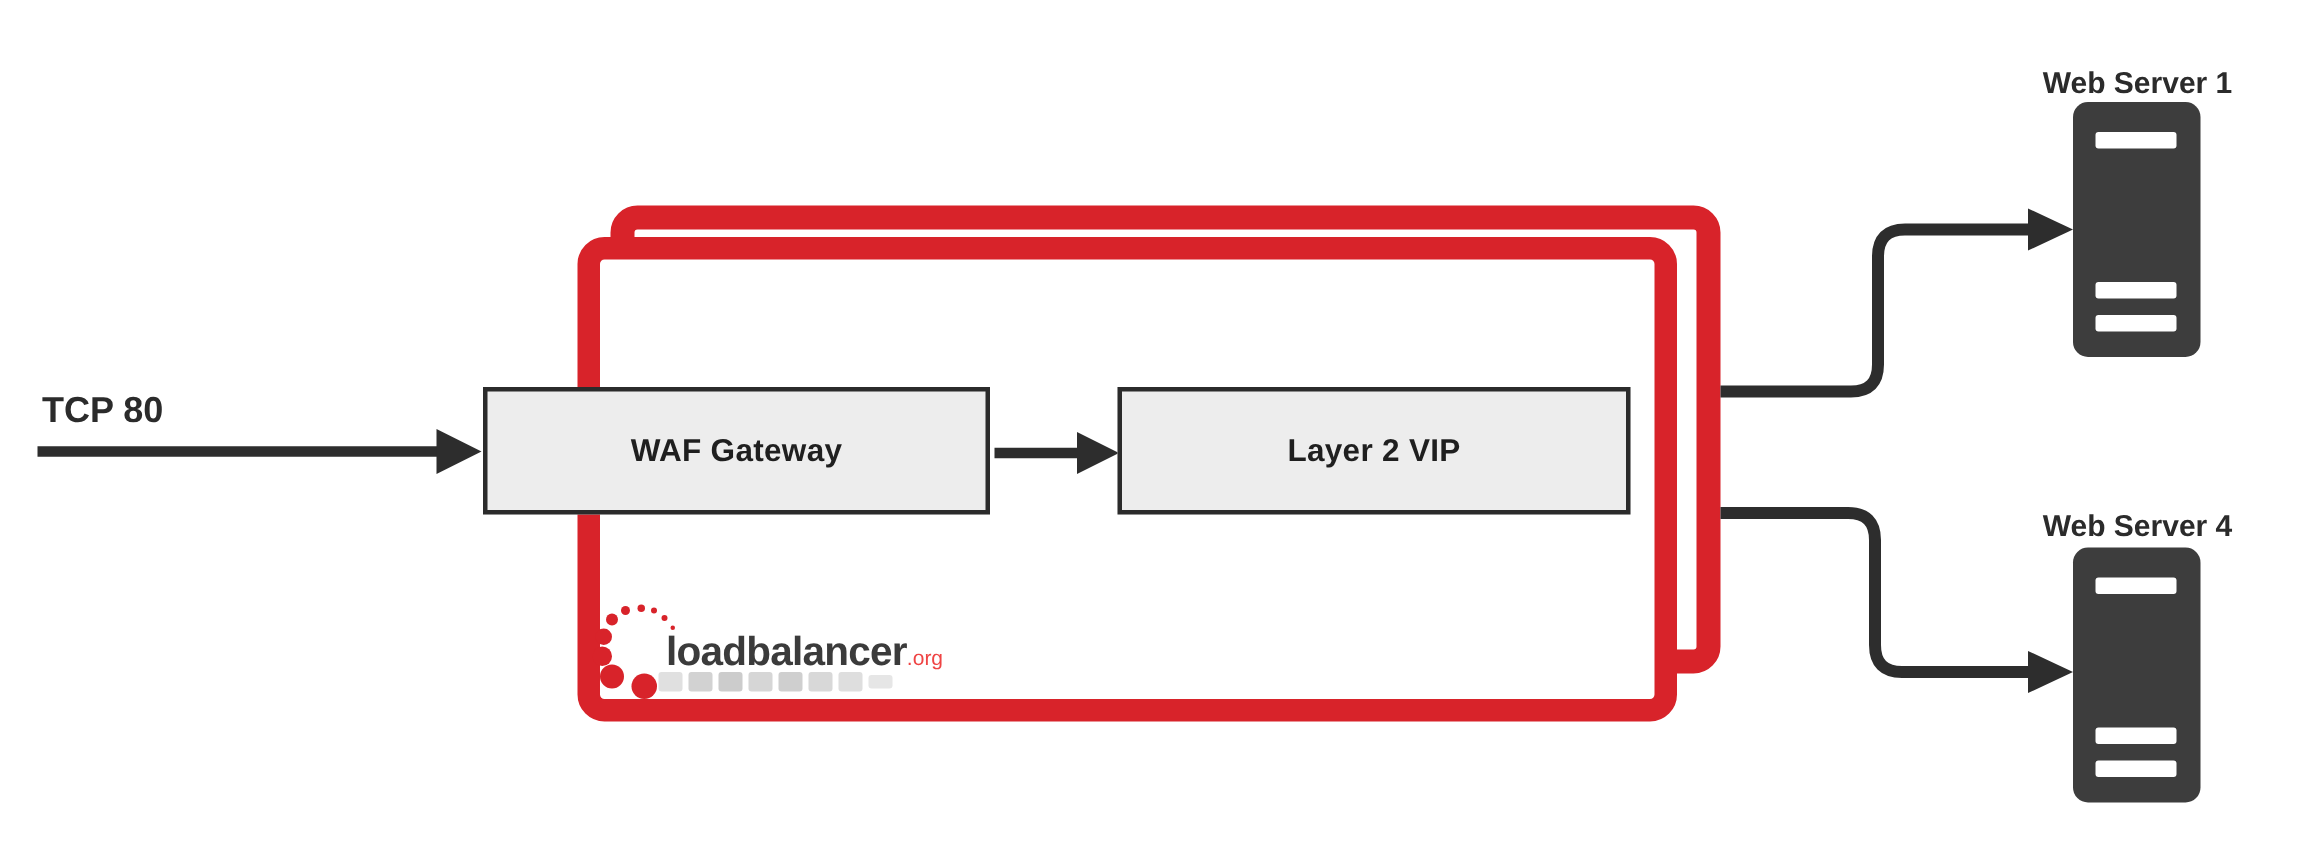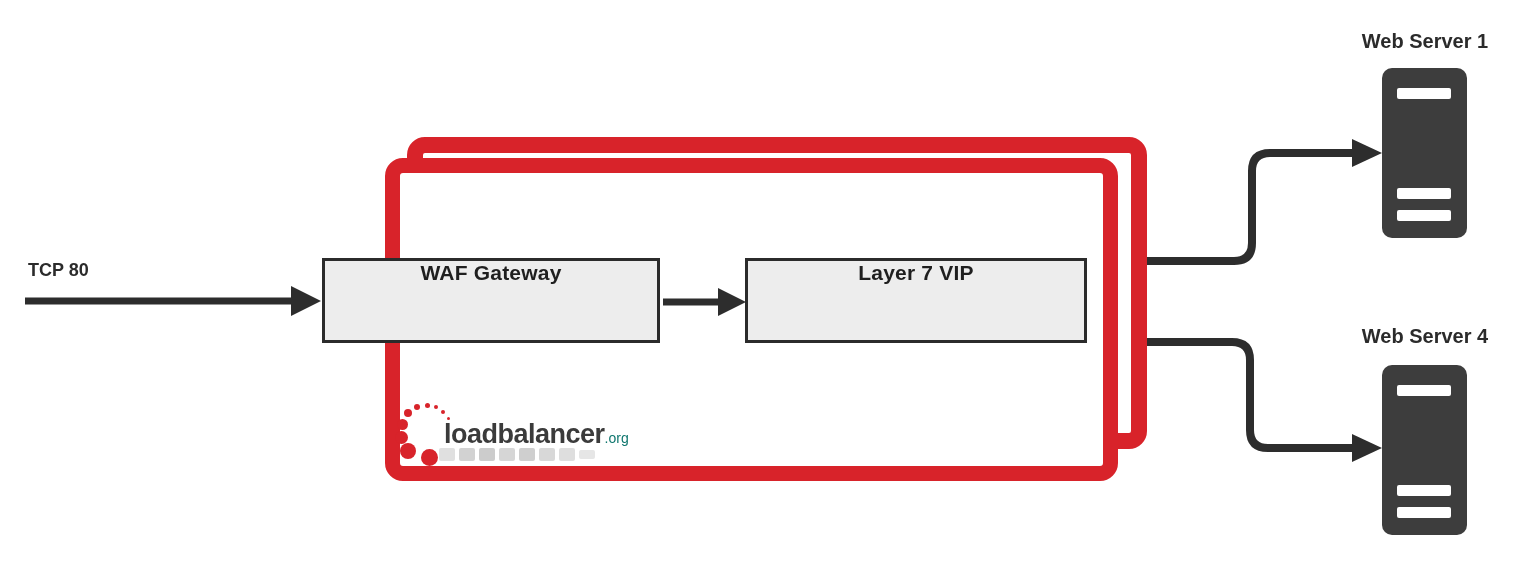--- a/index.html
+++ b/index.html
@@ -34,47 +34,48 @@
     width: 1531px; height: 577px;
   }
 
   
   .process-box {
     position: absolute;
     background: #ededed;
     border: 3px solid #2b2b2b;
     box-sizing: border-box;
     display: flex;
-    align-items: flex-start;
+    align-items: center;
     justify-content: center;
     font-size: 21px;
     font-weight: bold;
     color: #1f1f1f;
     letter-spacing: 0.2px;
   }
   .waf-box { left: 322px; top: 258px; width: 338px; height: 85px; }
   .vip-box { left: 745px; top: 258px; width: 342px; height: 85px; }
 
   
   .input-label {
     position: absolute;
     left: 28px; top: 260px;
-    font-size: 18px;
+    font-size: 24px;
     font-weight: bold;
     color: #2b2b2b;
   }
 
   
   .server-label {
     position: absolute;
     width: 170px;
     text-align: center;
     font-size: 20px;
     font-weight: bold;
     color: #2b2b2b;
+    margin-top: 15px;
   }
   .server-label-1 { left: 1340px; top: 30px; }
   .server-label-2 { left: 1340px; top: 325px; }
   .server-icon {
     position: absolute;
     left: 1382px;
     width: 85px;
     height: 170px;
     background: #3d3d3d;
     border-radius: 10px;
@@ -111,21 +112,21 @@
     line-height: 28px;
     color: #3b3b3b;
     letter-spacing: -0.5px;
     white-space: nowrap;
   }
   .logo-text .w1 { font-weight: 700; }
   .logo-text .w2 { font-weight: 700; }
   .logo-text .suffix {
     font-size: 14px;
     font-weight: 400;
-    color: #0f766e;
+    color: #ef4444;
     letter-spacing: 0;
   }
   .equalizer {
     position: absolute;
     left: 44px; top: 48px;
     display: flex;
     gap: 4px;
   }
   .eq-block {
     width: 16px; height: 13px;
@@ -155,21 +156,21 @@
     <polygon points="1352,434 1382,448 1352,462" fill="#2d2d2d"></polygon>
   </svg>
 
   <div class="input-label">TCP 80</div>
 
   <div class="process-box waf-box">
     <span>WAF Gateway</span>
   </div>
 
   <div class="process-box vip-box">
-    <span>Layer 7 VIP</span>
+    <span>Layer 2 VIP</span>
   </div>
 
   <div class="logo">
     <span>
       <span class="logo-dot" style="left:26px; top:49px; width:17px; height:17px;"></span>
       <span class="logo-dot" style="left:5px;  top:43px; width:16px; height:16px;"></span>
       <span class="logo-dot" style="left:0px;  top:31px; width:13px; height:13px;"></span>
       <span class="logo-dot" style="left:2px;  top:19px; width:11px; height:11px;"></span>
       <span class="logo-dot" style="left:9px;  top:9px;  width:8px;  height:8px;"></span>
       <span class="logo-dot" style="left:19px; top:4px;  width:6px;  height:6px;"></span>

